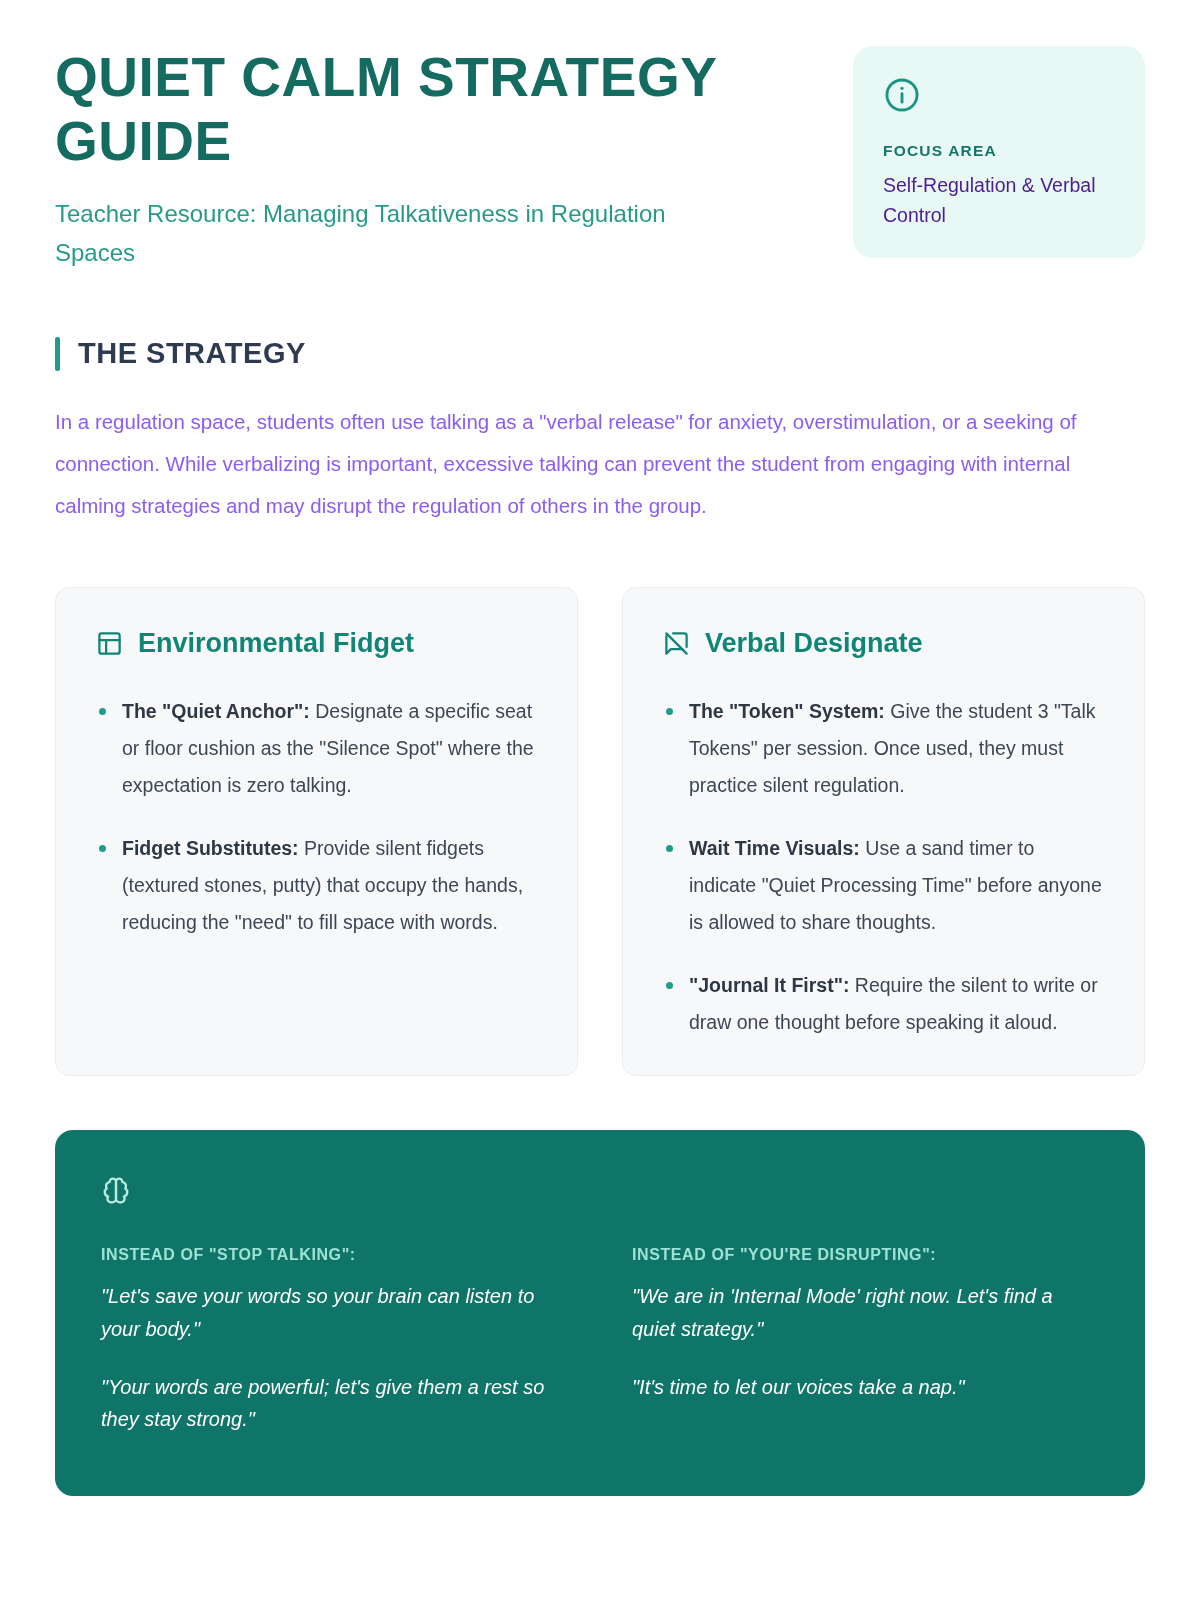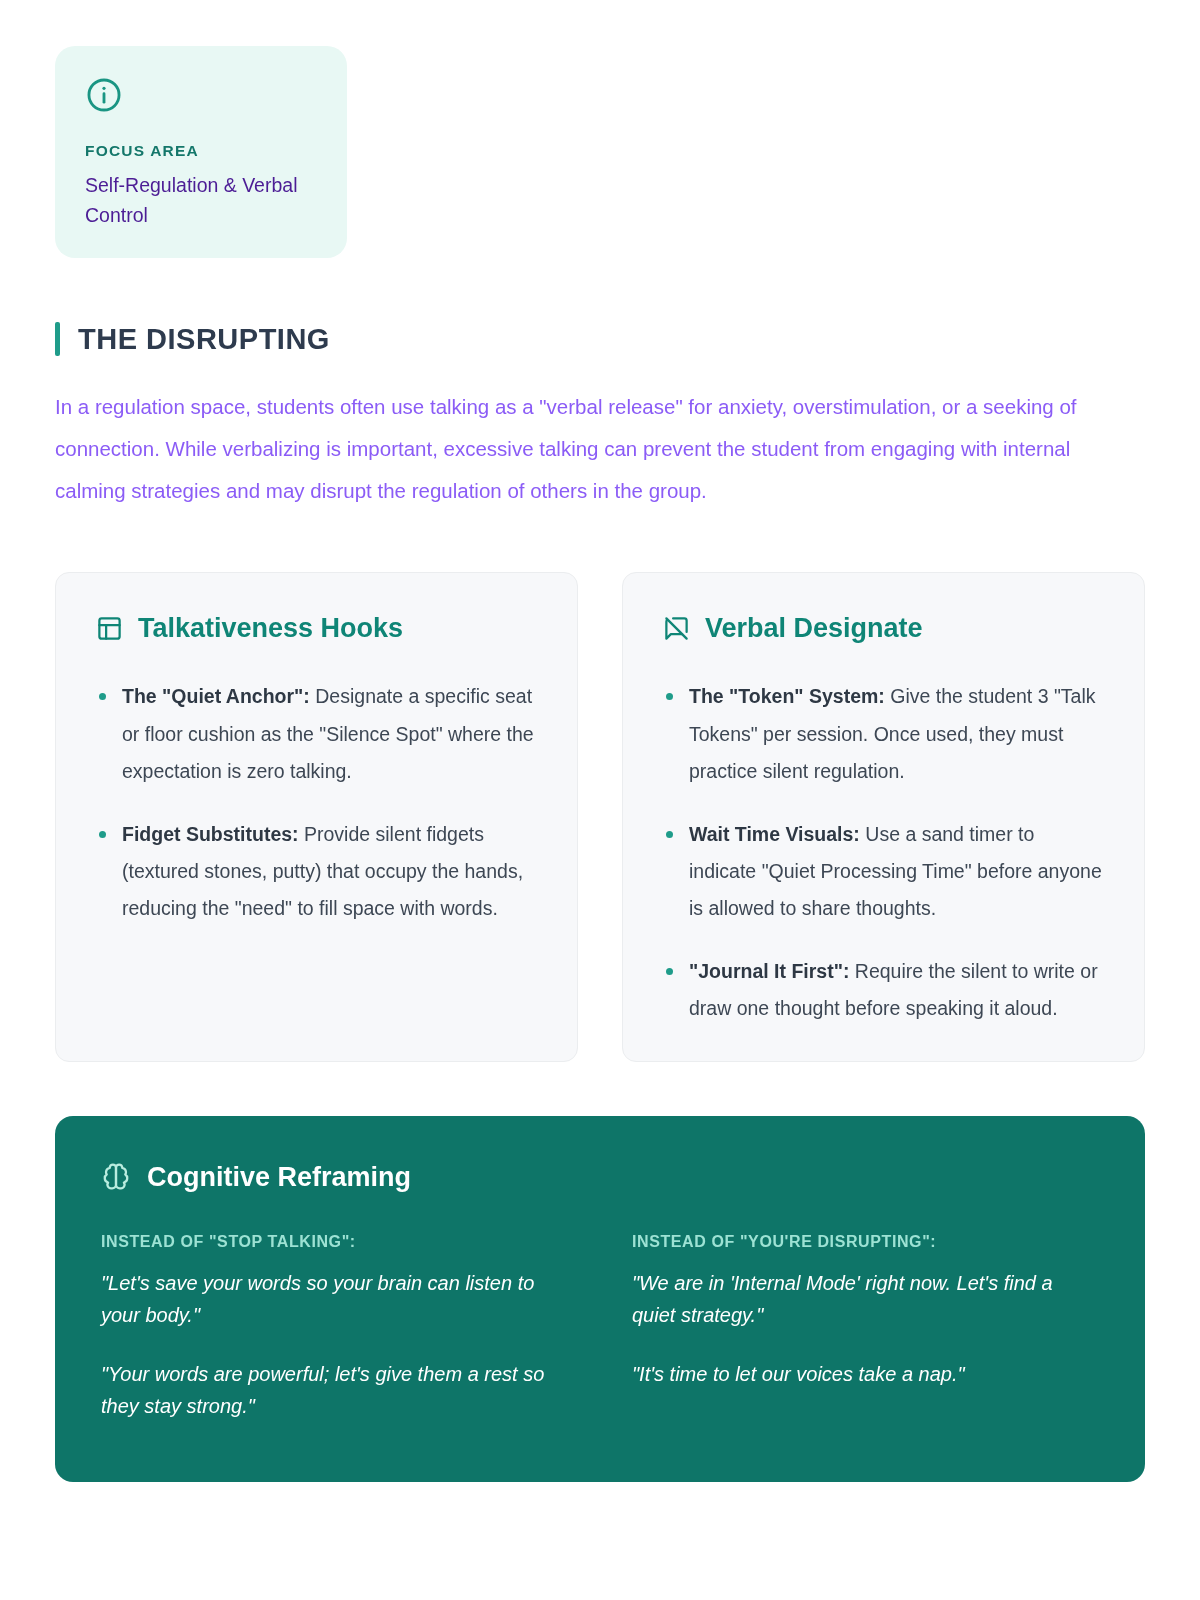--- a/index.html
+++ b/index.html
@@ -152,54 +152,58 @@
   .ref-quote + .ref-quote { margin-top: 26px; }
 
   .icon { display: inline-flex; align-items: center; justify-content: center; }
 </style>
 </head>
 <body>
 
 <div class="page">
 
   <header class="header">
+    <div class="header-left">
+      <h1 class="page-title">QUIET CALM STRATEGY GUIDE</h1>
+      <p class="page-subtitle">Teacher Resource: Managing Talkativeness in Regulation Spaces</p>
+    </div>
 
     <aside class="focus-card">
       <span class="icon">
         <svg width="38" height="38" viewBox="0 0 24 24" fill="none" stroke="#1a9583" stroke-width="1.8" stroke-linecap="round">
           <circle cx="12" cy="12" r="9.5"></circle>
           <line x1="12" y1="11.2" x2="12" y2="16.5"></line>
           <circle cx="12" cy="7.8" r="1" fill="#1a9583" stroke="none"></circle>
         </svg>
       </span>
       <div class="focus-label">FOCUS AREA</div>
       <div class="focus-value">Self-Regulation &amp; Verbal Control</div>
     </aside>
   </header>
 
   <section class="challenge">
     <h2 class="section-heading">
       <span class="accent-bar"></span>
-      <span>THE DISRUPTING</span>
+      <span>THE STRATEGY</span>
     </h2>
     <p class="body-text">In a regulation space, students often use talking as a "verbal release" for anxiety, overstimulation, or a seeking of connection. While verbalizing is important, excessive talking can prevent the student from engaging with internal calming strategies and may disrupt the regulation of others in the group.</p>
   </section>
 
   <section class="cards">
 
     <div class="card">
       <div class="card-head">
         <span class="icon">
           <svg width="27" height="27" viewBox="0 0 24 24" fill="none" stroke="#0f8576" stroke-width="2" stroke-linecap="round" stroke-linejoin="round">
             <rect x="3" y="3" width="18" height="18" rx="2"></rect>
             <line x1="3" y1="9" x2="21" y2="9"></line>
             <line x1="9" y1="9" x2="9" y2="21"></line>
           </svg>
         </span>
-        <h3 class="card-title">Talkativeness Hooks</h3>
+        <h3 class="card-title">Environmental Fidget</h3>
       </div>
       <ul>
         <li>
           <span class="li-label">The "Quiet Anchor":</span>
           <span>Designate a specific seat or floor cushion as the "Silence Spot" where the expectation is zero talking.</span>
         </li>
         <li>
           <span class="li-label">Fidget Substitutes:</span>
           <span>Provide silent fidgets (textured stones, putty) that occupy the hands, reducing the "need" to fill space with words.</span>
         </li>
@@ -236,21 +240,20 @@
   </section>
 
   <section class="reframing">
     <div class="reframing-head">
       <span class="icon">
         <svg width="30" height="30" viewBox="0 0 24 24" fill="none" stroke="#b9ecdf" stroke-width="1.8" stroke-linecap="round" stroke-linejoin="round">
           <path d="M9.5 2a2.5 2.5 0 0 0-2.5 2.5v.3A3.5 3.5 0 0 0 4 8a3.5 3.5 0 0 0 .6 2A3.5 3.5 0 0 0 3 13a3.5 3.5 0 0 0 2.7 3.4A3 3 0 0 0 9 21a3 3 0 0 0 3-3V4.5A2.5 2.5 0 0 0 9.5 2Z"></path>
           <path d="M14.5 2A2.5 2.5 0 0 1 17 4.5v.3A3.5 3.5 0 0 1 20 8a3.5 3.5 0 0 1-.6 2 3.5 3.5 0 0 1 1.6 3 3.5 3.5 0 0 1-2.7 3.4A3 3 0 0 1 15 21a3 3 0 0 1-3-3V4.5A2.5 2.5 0 0 1 14.5 2Z"></path>
         </svg>
       </span>
-      <h3 class="reframing-title">Cognitive Reframing</h3>
     </div>
 
     <div class="reframing-grid">
       <div>
         <div class="ref-label">INSTEAD OF "STOP TALKING":</div>
         <p class="ref-quote">"Let's save your words so your brain can listen to your body."</p>
         <p class="ref-quote">"Your words are powerful; let's give them a rest so they stay strong."</p>
       </div>
       <div>
         <div class="ref-label">INSTEAD OF "YOU'RE DISRUPTING":</div>

